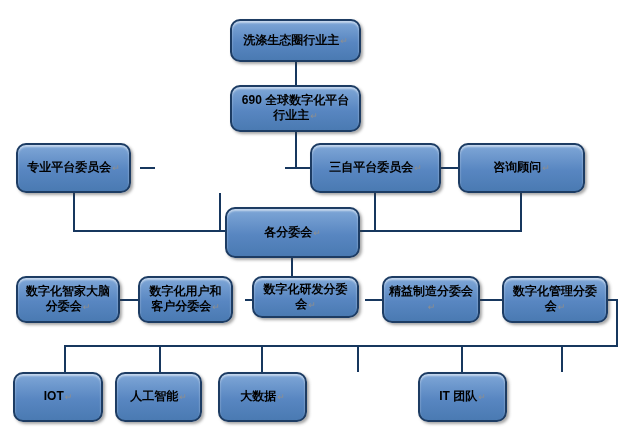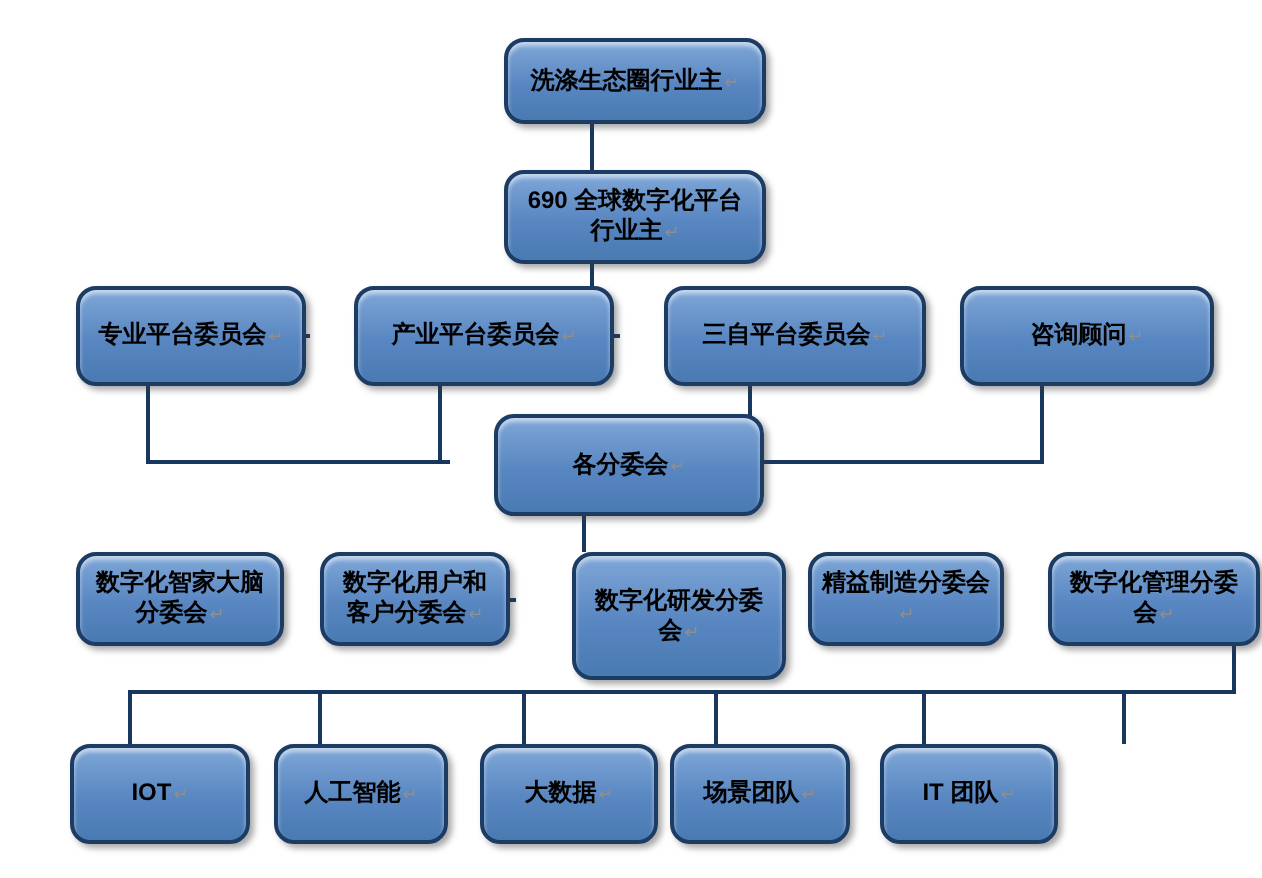--- a/index.html
+++ b/index.html
@@ -40,21 +40,20 @@
     text-align: center;
     border: 2px solid var(--node_border);
     border-radius: 10px;
     background: linear-gradient(180deg, var(--node_fill_top) 0%, var(--node_fill_mid) 55%, var(--node_fill_bottom) 100%);
     box-shadow: 2px 2px 3px rgba(60,60,60,.45), inset 0 2px 2px rgba(255,255,255,.55);
     font-weight: bold;
     font-size: 12px;
     line-height: 15px;
     color: var(--text);
     padding: 2px 5px;
-    margin-left: 22px;
   }
   .ret {
     color: var(--mark);
     font-size: 9px;
     font-weight: normal;
     margin-left: 1px;
   }
 </style>
 </head>
 <body>
@@ -99,59 +98,53 @@
     <div><span>洗涤生态圈行业主</span><span class="ret">↵</span></div>
   </div>
 
   <div class="node" style="left:230px;top:85px;width:131px;height:47px">
     <div><span>690 全球数字化平台行业主</span><span class="ret">↵</span></div>
   </div>
 
   <div class="node" style="left:16px;top:143px;width:115px;height:50px">
     <div><span>专业平台委员会</span><span class="ret">↵</span></div>
   </div>
-  <div class="node" style="left:155px;top:143px;width:130px;height:50px">
-    <div><span>产业平台委员会</span><span class="ret">↵</span></div>
-  </div>
   <div class="node" style="left:310px;top:143px;width:131px;height:50px">
     <div><span>三自平台委员会</span><span class="ret">↵</span></div>
   </div>
   <div class="node" style="left:458px;top:143px;width:127px;height:50px">
     <div><span>咨询顾问</span><span class="ret">↵</span></div>
   </div>
 
   <div class="node" style="left:225px;top:207px;width:135px;height:51px">
     <div><span>各分委会</span><span class="ret">↵</span></div>
   </div>
 
   <div class="node" style="left:16px;top:276px;width:104px;height:47px">
     <div><span>数字化智家大脑分委会</span><span class="ret">↵</span></div>
   </div>
   <div class="node" style="left:138px;top:276px;width:95px;height:47px">
     <div><span>数字化用户和客户分委会</span><span class="ret">↵</span></div>
   </div>
-  <div class="node" style="left:264px;top:276px;width:107px;height:64px">
+  <div class="node" style="left:252px;top:276px;width:107px;height:42px">
     <div><span>数字化研发分委会</span><span class="ret">↵</span></div>
   </div>
   <div class="node" style="left:382px;top:276px;width:98px;height:47px">
     <div><span>精益制造分委会</span><span class="ret">↵</span></div>
   </div>
   <div class="node" style="left:502px;top:276px;width:106px;height:47px">
     <div><span>数字化管理分委会</span><span class="ret">↵</span></div>
   </div>
 
   <div class="node" style="left:115px;top:372px;width:87px;height:50px">
     <div><span>人工智能</span><span class="ret">↵</span></div>
   </div>
   <div class="node" style="left:13px;top:372px;width:90px;height:50px">
     <div><span>IOT</span><span class="ret">↵</span></div>
   </div>
   <div class="node" style="left:218px;top:372px;width:89px;height:50px">
     <div><span>大数据</span><span class="ret">↵</span></div>
   </div>
-  <div class="node" style="left:313px;top:372px;width:90px;height:50px">
-    <div><span>场景团队</span><span class="ret">↵</span></div>
-  </div>
   <div class="node" style="left:418px;top:372px;width:89px;height:50px">
     <div><span>IT 团队</span><span class="ret">↵</span></div>
   </div>
 
 </div>
 
 </body></html>

